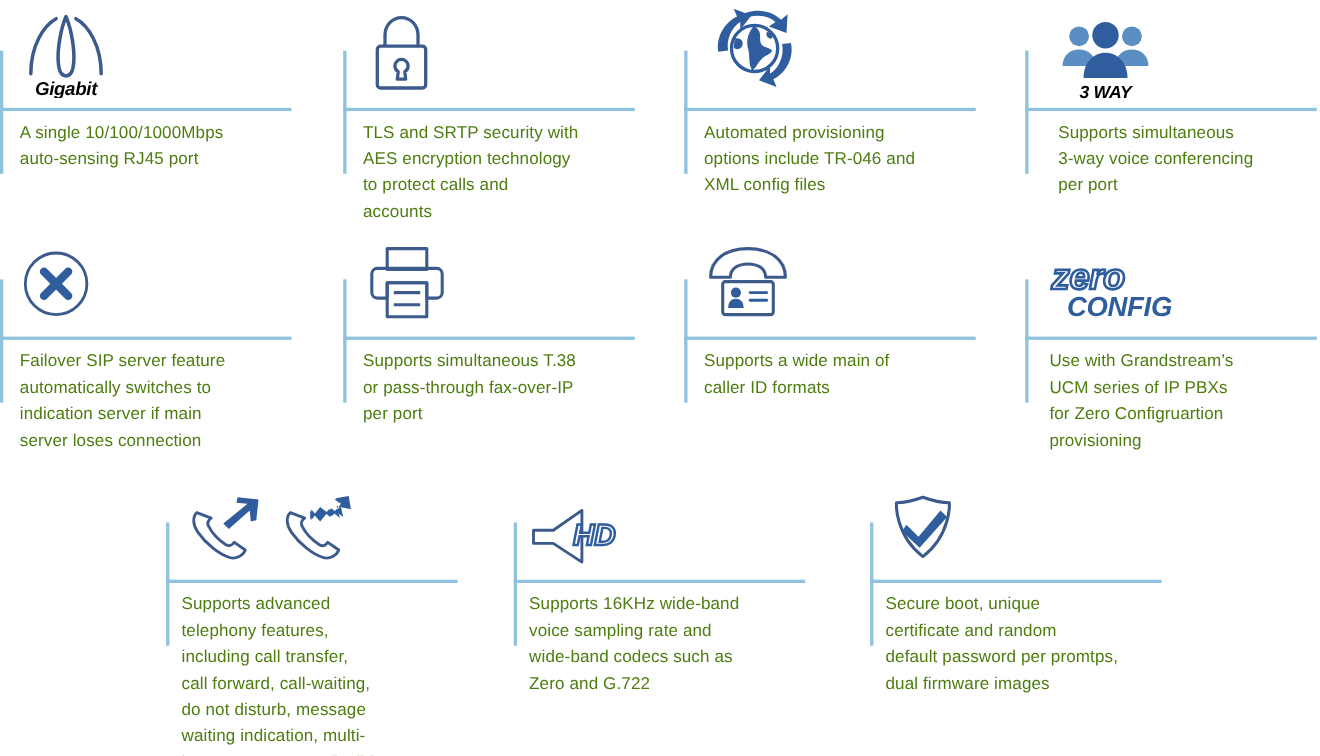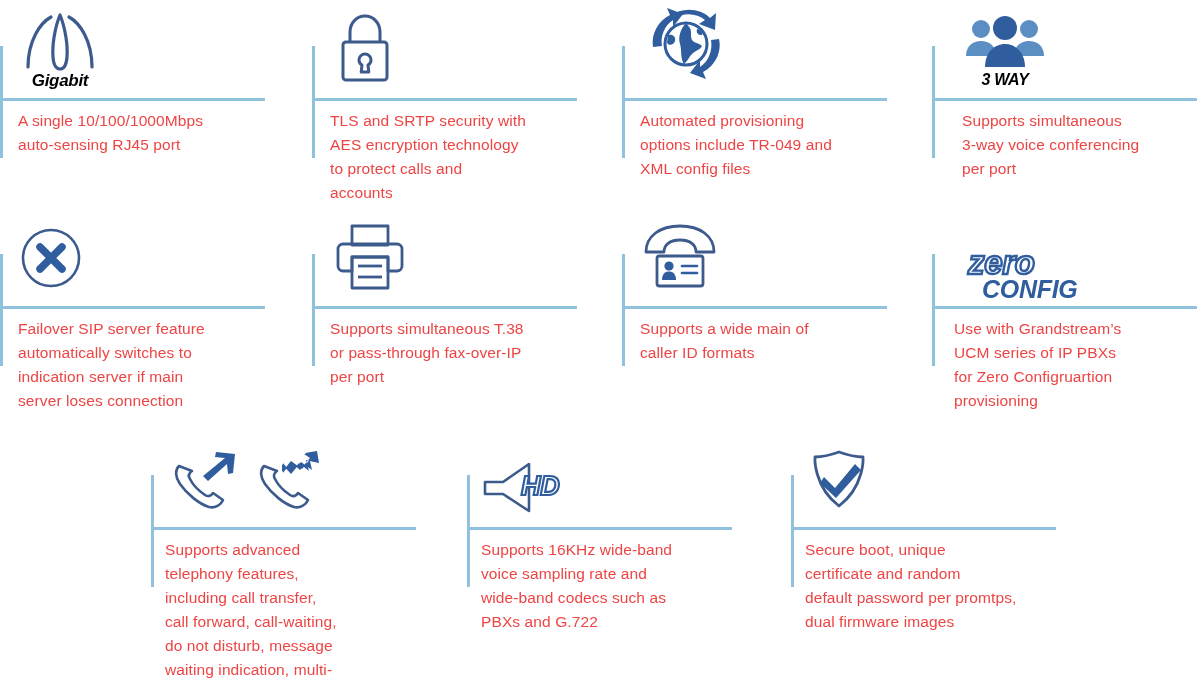--- a/index.html
+++ b/index.html
@@ -52,21 +52,21 @@
   }
 
   .cell-text {
     position: absolute;
     left: 18px;
     top: 101px;
     width: 250px;
     font-family: "Liberation Sans", sans-serif;
     font-size: 15.5px;
     line-height: 24px;
-    color: #ef4444;
+    color: #4d7c0f;
     letter-spacing: 0.1px;
     white-space: pre-line;
   }
 
   
   .wordmark {
     font-family: "Liberation Sans", sans-serif;
     font-weight: bold;
     font-style: italic;
     color: #2f5d9e;
@@ -135,28 +135,28 @@
           <path d="M30 14 C42 5, 60 6, 70 16 L76 11 L75 28 L59 22 L65 18
                    C57 11, 43 10, 34 17 Z"></path>
           <path d="M79 37 C82 50, 75 64, 63 70 L66 77 L50 71 L60 58 L60 65
                    C68 60, 73 49, 71 38 Z"></path>
           <path d="M13 45 C11 32, 18 19, 30 13 L27 6 L43 12 L33 25 L33 18
                    C25 23, 20 34, 22 44 Z"></path>
         </g>
       </svg>
     </div>
     <div class="cell-text">Automated provisioning
-options include TR-049 and
+options include TR-046 and
 XML config files</div>
   </div>
 
   <div class="cell" style="left:932px; top:8px;">
     <div class="cell-rule-v"></div>
     <div class="cell-rule-h"></div>
-    <div class="cell-icon" style="left:30px;">
+    <div class="cell-icon" style="left:30px;align-items:flex-end;">
       <svg class="icon-svg" width="86" height="76" viewBox="0 0 86 76">
         <g fill="#5b8fc4">
           <circle cx="19" cy="17" r="9"></circle>
           <path d="M4 44 C4 34, 11 29, 19 29 C27 29, 34 34, 34 44 Z"></path>
           <circle cx="67" cy="17" r="9"></circle>
           <path d="M52 44 C52 34, 59 29, 67 29 C75 29, 82 34, 82 44 Z"></path>
         </g>
         <g fill="#2f5d9e">
           <circle cx="43" cy="16" r="12"></circle>
           <path d="M23 55 C23 41, 32 32, 43 32 C54 32, 63 41, 63 55 Z"></path>
@@ -226,21 +226,21 @@
         </g>
       </svg>
     </div>
     <div class="cell-text">Supports a wide main of
 caller ID formats</div>
   </div>
 
   <div class="cell" style="left:932px; top:216px;">
     <div class="cell-rule-v"></div>
     <div class="cell-rule-h"></div>
-    <div class="cell-icon" style="left:34px; top:6px;align-items:flex-end;">
+    <div class="cell-icon" style="left:22px; top:6px;">
       <svg class="icon-svg" width="116" height="62" viewBox="0 0 116 62">
         <text class="wordmark" x="2" y="30" font-size="33" fill="#ffffff" stroke="#2f5d9e" stroke-width="2.4">zero</text>
         <text class="wordmark" x="16" y="54" font-size="25" fill="#2f5d9e">CONFIG</text>
       </svg>
     </div>
     <div class="cell-text" style="left:22px;">Use with Grandstream’s
 UCM series of IP PBXs
 for Zero Configruartion
 provisioning</div>
   </div>
@@ -280,21 +280,21 @@
     <div class="cell-rule-h"></div>
     <div class="cell-icon" style="left:14px; top:12px;text-decoration:underline;">
       <svg class="icon-svg" width="96" height="60" viewBox="0 0 96 60">
         <path d="M4 21 L22 21 L48 3 L48 50 L22 33 L4 33 Z" fill="none" stroke="#3c5b8c" stroke-width="2.6" stroke-linejoin="round"></path>
         <text class="wordmark" x="40" y="34" font-size="27" fill="#ffffff" stroke="#2f5d9e" stroke-width="2.2">HD</text>
       </svg>
     </div>
     <div class="cell-text" style="left:14px;">Supports 16KHz wide-band
 voice sampling rate and
 wide-band codecs such as
-PBXs and G.722</div>
+Zero and G.722</div>
   </div>
 
   <div class="cell" style="left:791px; top:437px;">
     <div class="cell-rule-v"></div>
     <div class="cell-rule-h"></div>
     <div class="cell-icon" style="left:14px; top:2px;">
       <svg class="icon-svg" width="72" height="66" viewBox="0 0 72 66">
         <path d="M34 4 C34 4, 20 9, 10 9 C10 9, 8 38, 34 58
                  C60 38, 58 9, 58 9 C48 9, 34 4, 34 4 Z" fill="none" stroke="#3c5b8c" stroke-width="2.8" stroke-linejoin="round"></path>
         <path d="M19 29 L30 40 L50 16 L56 22 L31 50 L15 35 Z" fill="#2f5d9e"></path>

